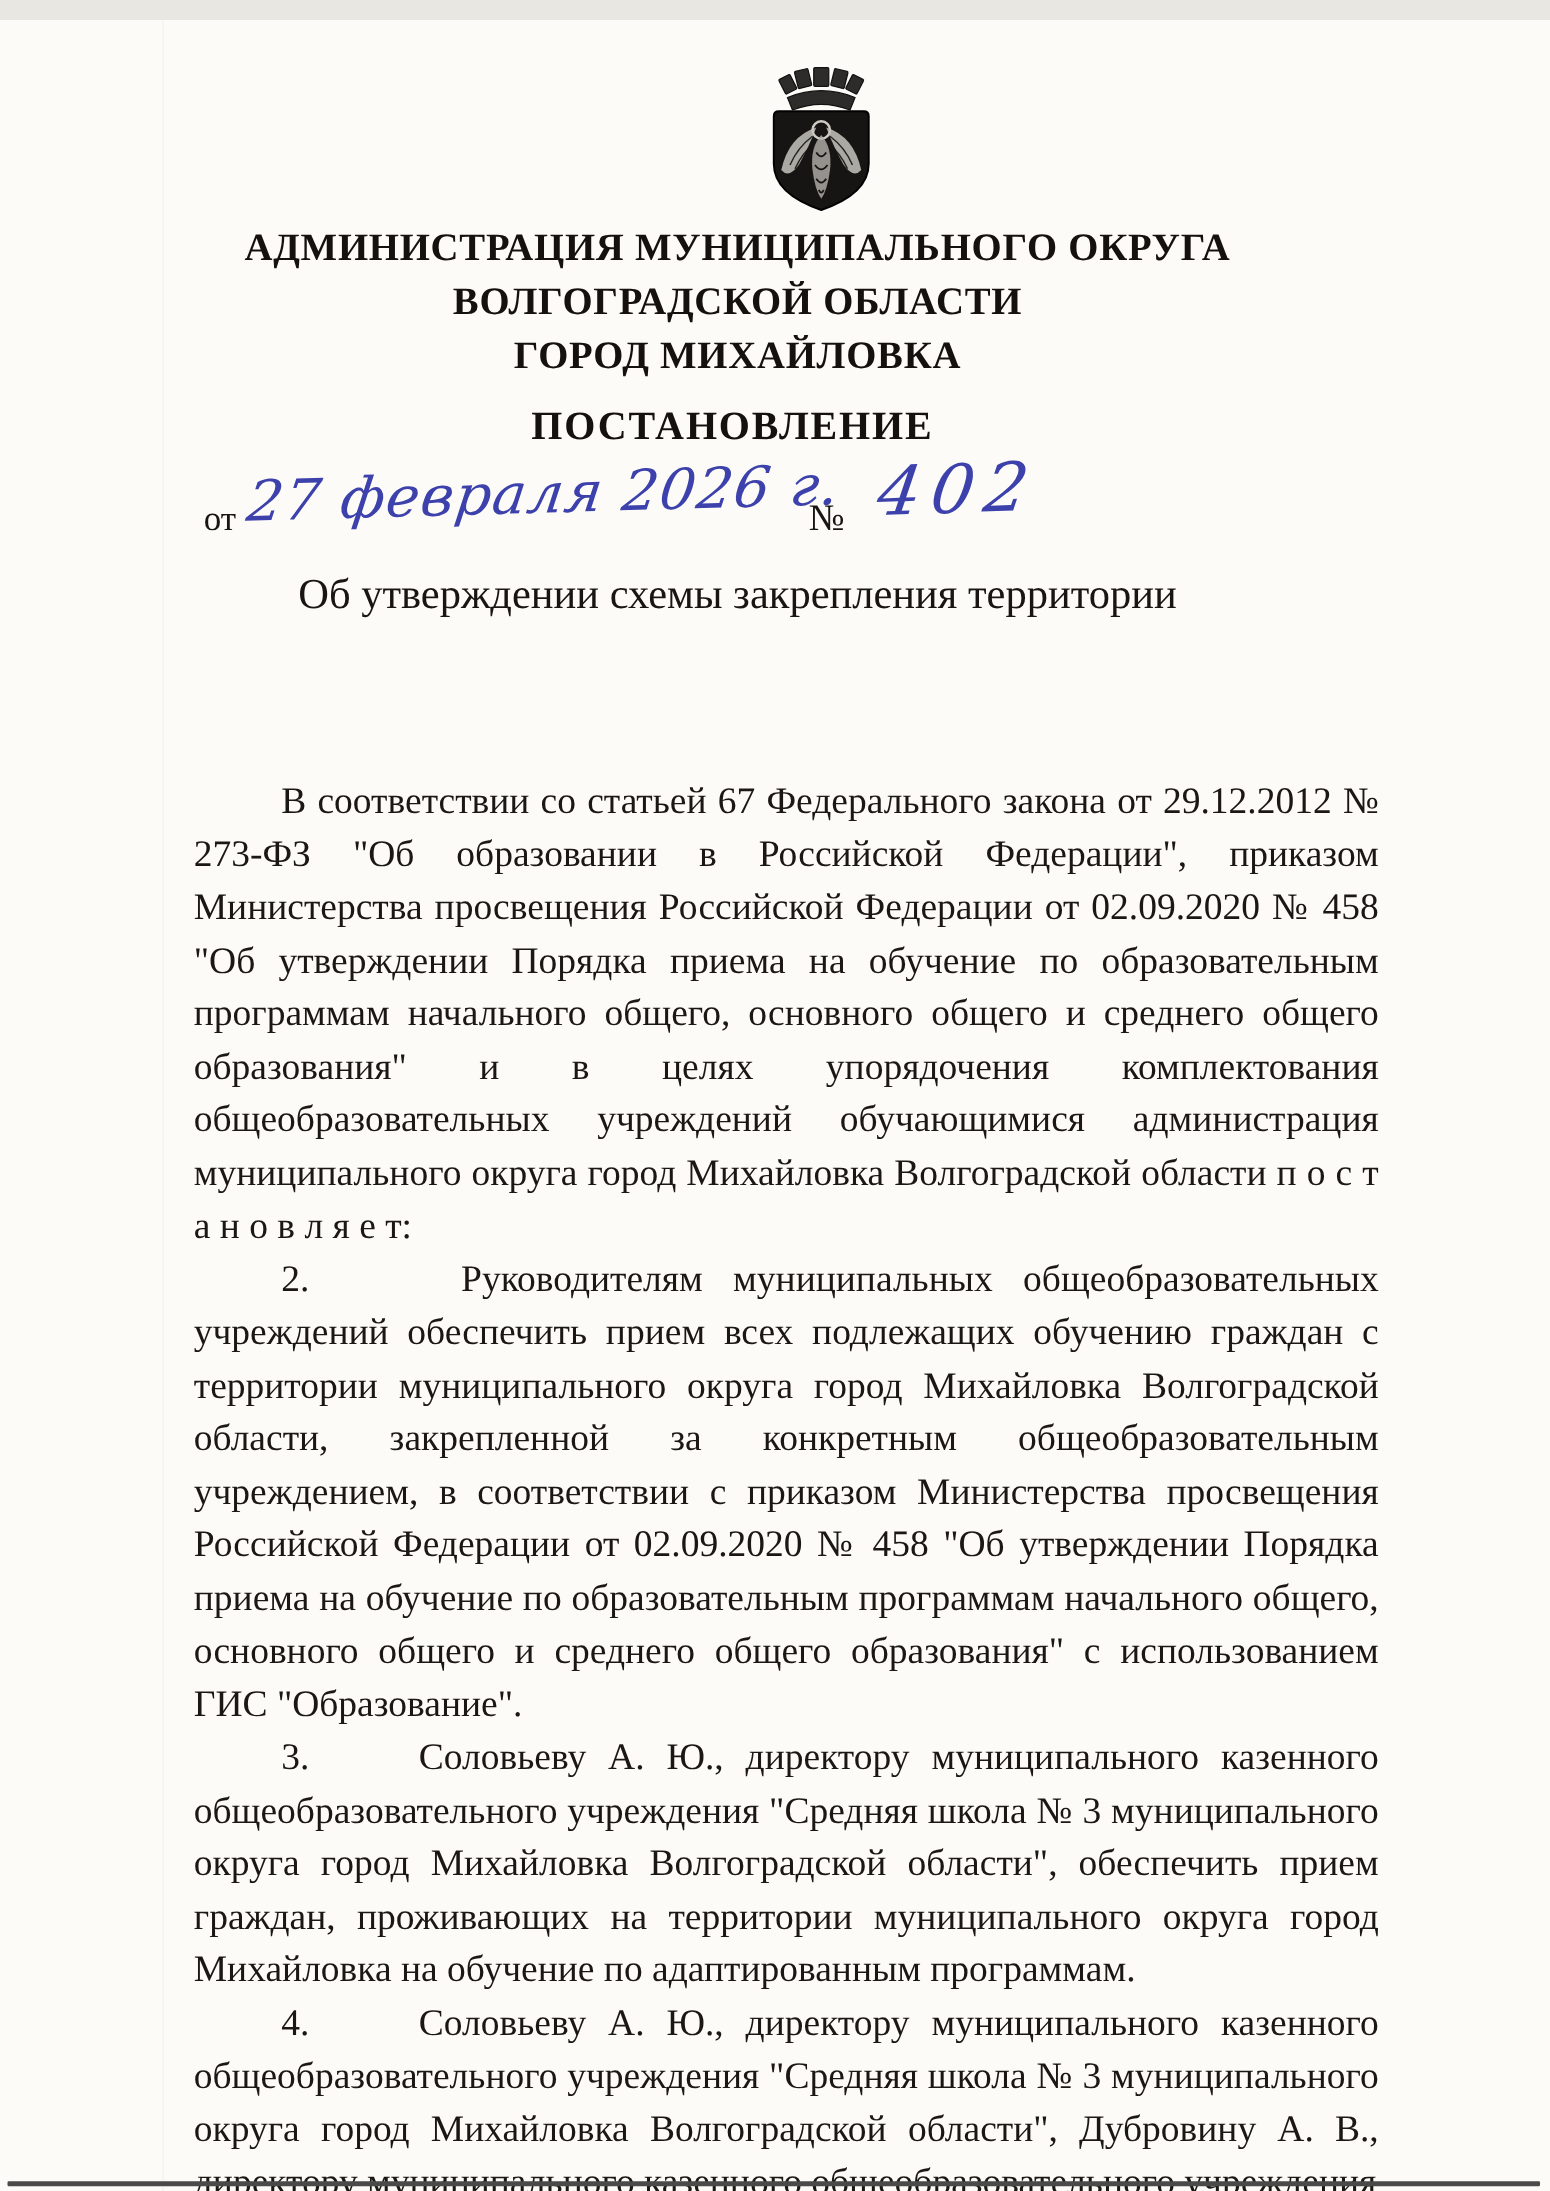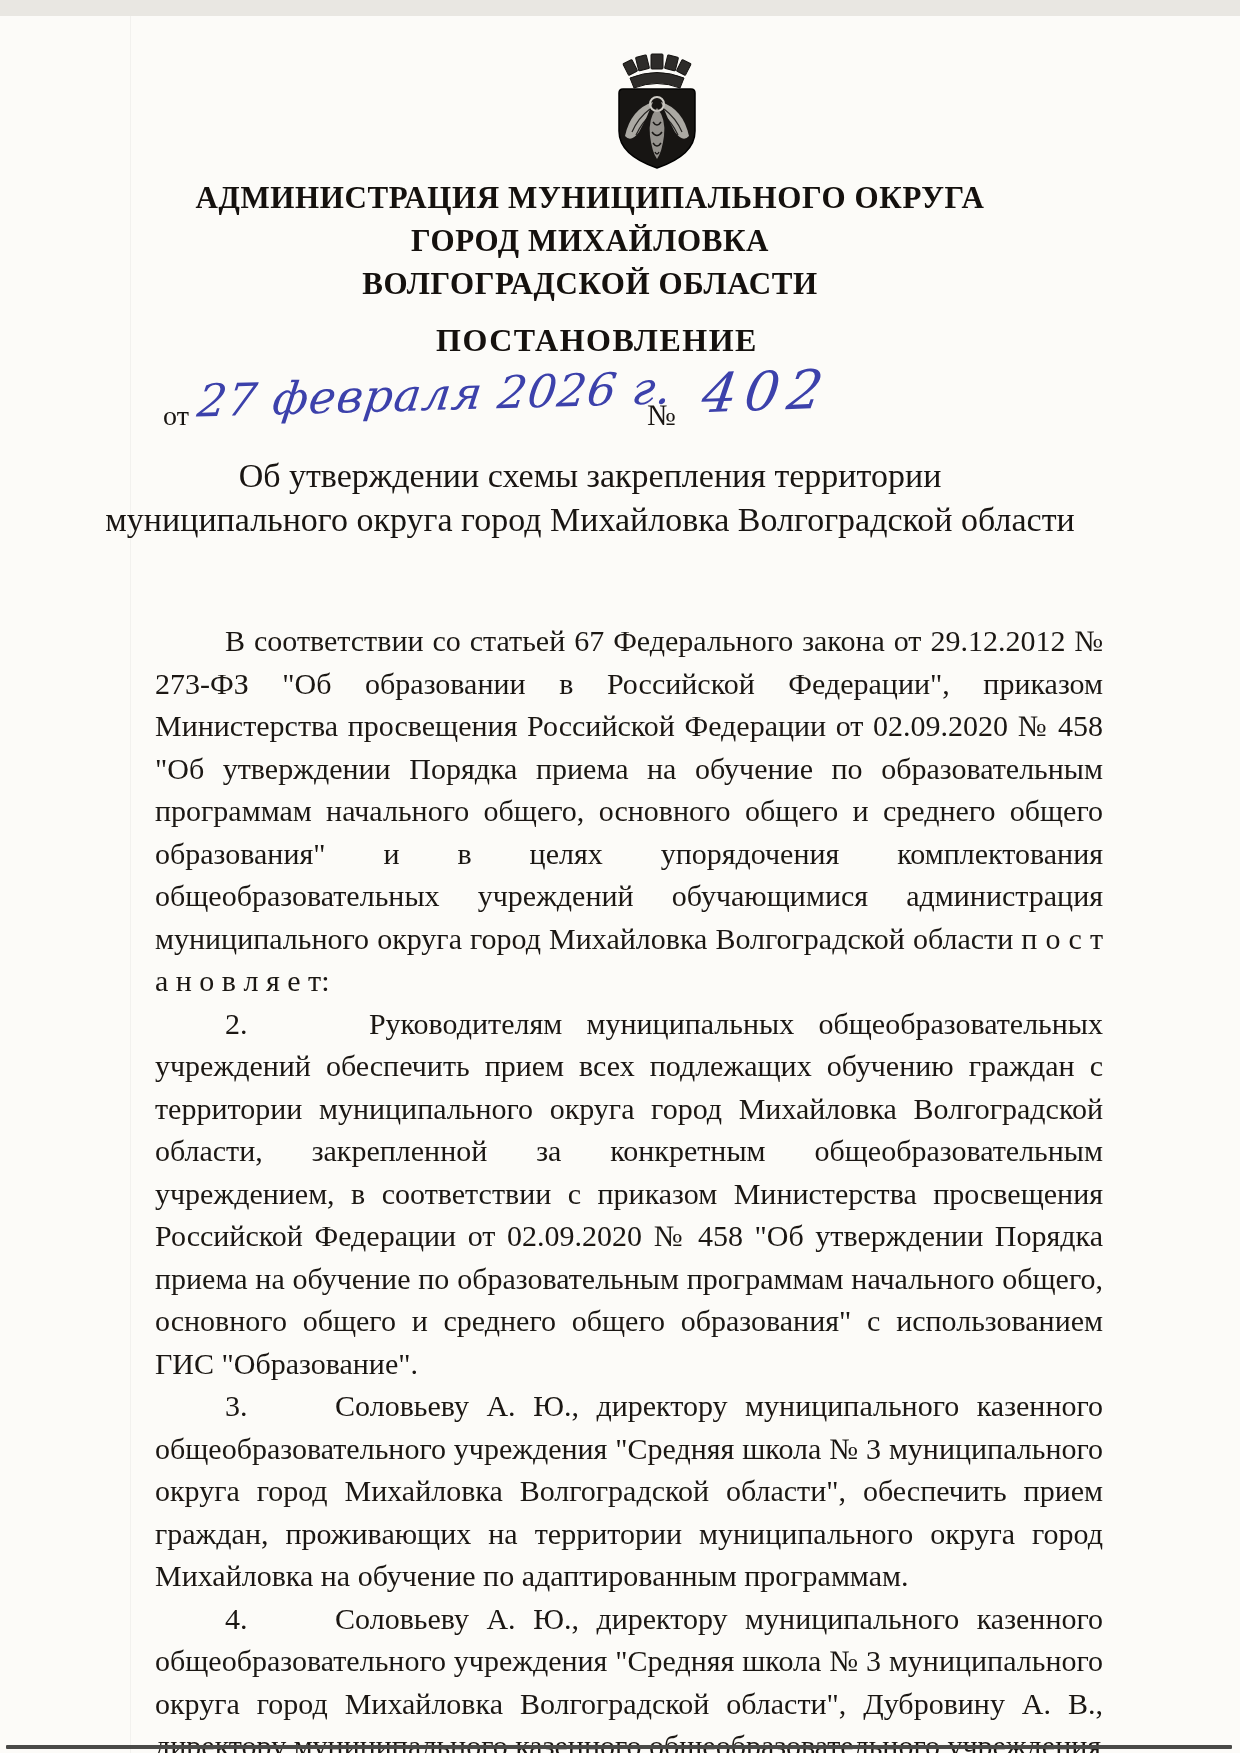--- a/index.html
+++ b/index.html
@@ -31,21 +31,21 @@
     width: 1020px;
     text-align: center;
     font-weight: bold;
     font-size: 31px;
     line-height: 43px;
     letter-spacing: 0.6px;
     color: #15110e;
   }
   .doc-type {
     position: absolute;
-    left: 87px; top: 306px;
+    left: 76px; top: 306px;
     width: 1020px;
     text-align: center;
     font-weight: bold;
     font-size: 32px;
     letter-spacing: 1.5px;
     color: #15110e;
   }
   .date-line {
     position: absolute;
     left: 155px; top: 358px;
@@ -130,36 +130,35 @@
         <path d="M79 84 Q73 57 51 50 Q57 66 65 80 Q73 91 79 84 Z" fill="#c6c3bd" opacity="0.85"></path>
         <path d="M47 56 Q56 66 54 84 Q52 100 47 107 Q42 100 40 84 Q38 66 47 56 Z" fill="#b5b2ac" opacity="0.8"></path>
         <path d="M22 80 Q28 66 40 57 M26 83 Q32 70 42 62 M68 83 Q62 70 52 62 M72 80 Q66 66 54 57" fill="none" stroke="#171513" stroke-width="1.2" opacity="0.9"></path>
         <path d="M43 70 Q47 76 51 70 M42 80 Q47 87 52 80 M43 91 Q47 97 51 91 M45 100 Q47 104 49 100" fill="none" stroke="#171513" stroke-width="1.4"></path>
       </g>
     </svg>
   </div>
 
   <div class="org-block">
     <div>АДМИНИСТРАЦИЯ МУНИЦИПАЛЬНОГО ОКРУГА</div>
+    <div>ВОЛГОГРАДСКОЙ ОБЛАСТИ</div>
     <div>ГОРОД МИХАЙЛОВКА</div>
-    <div>ВОЛГОГРАДСКОЙ ОБЛАСТИ</div>
   </div>
 
   <div class="doc-type">ПОСТАНОВЛЕНИЕ</div>
 
   <div class="date-line">
     <span class="date-from">от</span>
     <span class="hw hw-date">27 февраля 2026 г.</span>
     <span class="num-sign">№</span>
     <span class="hw hw-number">402</span>
   </div>
 
   <div class="subject">
     <div>Об утверждении схемы закрепления территории</div>
-    <div>муниципального округа город Михайловка Волгоградской области</div>
   </div>
 
   <div class="body-text">
     <p>В соответствии со статьей 67 Федерального закона от 29.12.2012 № 273-ФЗ "Об образовании в Российской Федерации", приказом Министерства просвещения Российской Федерации от 02.09.2020 № 458 "Об утверждении Порядка приема на обучение по образовательным программам начального общего, основного общего и среднего общего образования" и в целях упорядочения комплектования общеобразовательных учреждений обучающимися администрация муниципального округа город Михайловка Волгоградской области п о с т а н о в л я е т:</p>
     <p>2.&nbsp;&nbsp;&nbsp;&nbsp;&nbsp;Руководителям муниципальных общеобразовательных учреждений обеспечить прием всех подлежащих обучению граждан с территории муниципального округа город Михайловка Волгоградской области, закрепленной за конкретным общеобразовательным учреждением, в соответствии с приказом Министерства просвещения Российской Федерации от 02.09.2020 № 458 "Об утверждении  Порядка приема на обучение по образовательным программам начального общего, основного общего и среднего общего образования" с использованием ГИС "Образование".</p>
     <p>3.&nbsp;&nbsp;&nbsp;&nbsp;&nbsp;Соловьеву А. Ю., директору муниципального казенного общеобразовательного учреждения "Средняя школа № 3 муниципального округа город Михайловка Волгоградской области", обеспечить прием граждан, проживающих на территории муниципального округа город Михайловка на обучение по адаптированным программам.</p>
     <p>4.&nbsp;&nbsp;&nbsp;&nbsp;&nbsp;Соловьеву А. Ю., директору муниципального казенного общеобразовательного учреждения "Средняя школа № 3 муниципального округа город Михайловка Волгоградской области", Дубровину А. В., директору муниципального казенного общеобразовательного  учреждения</p>
   </div>
 
   <div class="scan-edge"></div>

